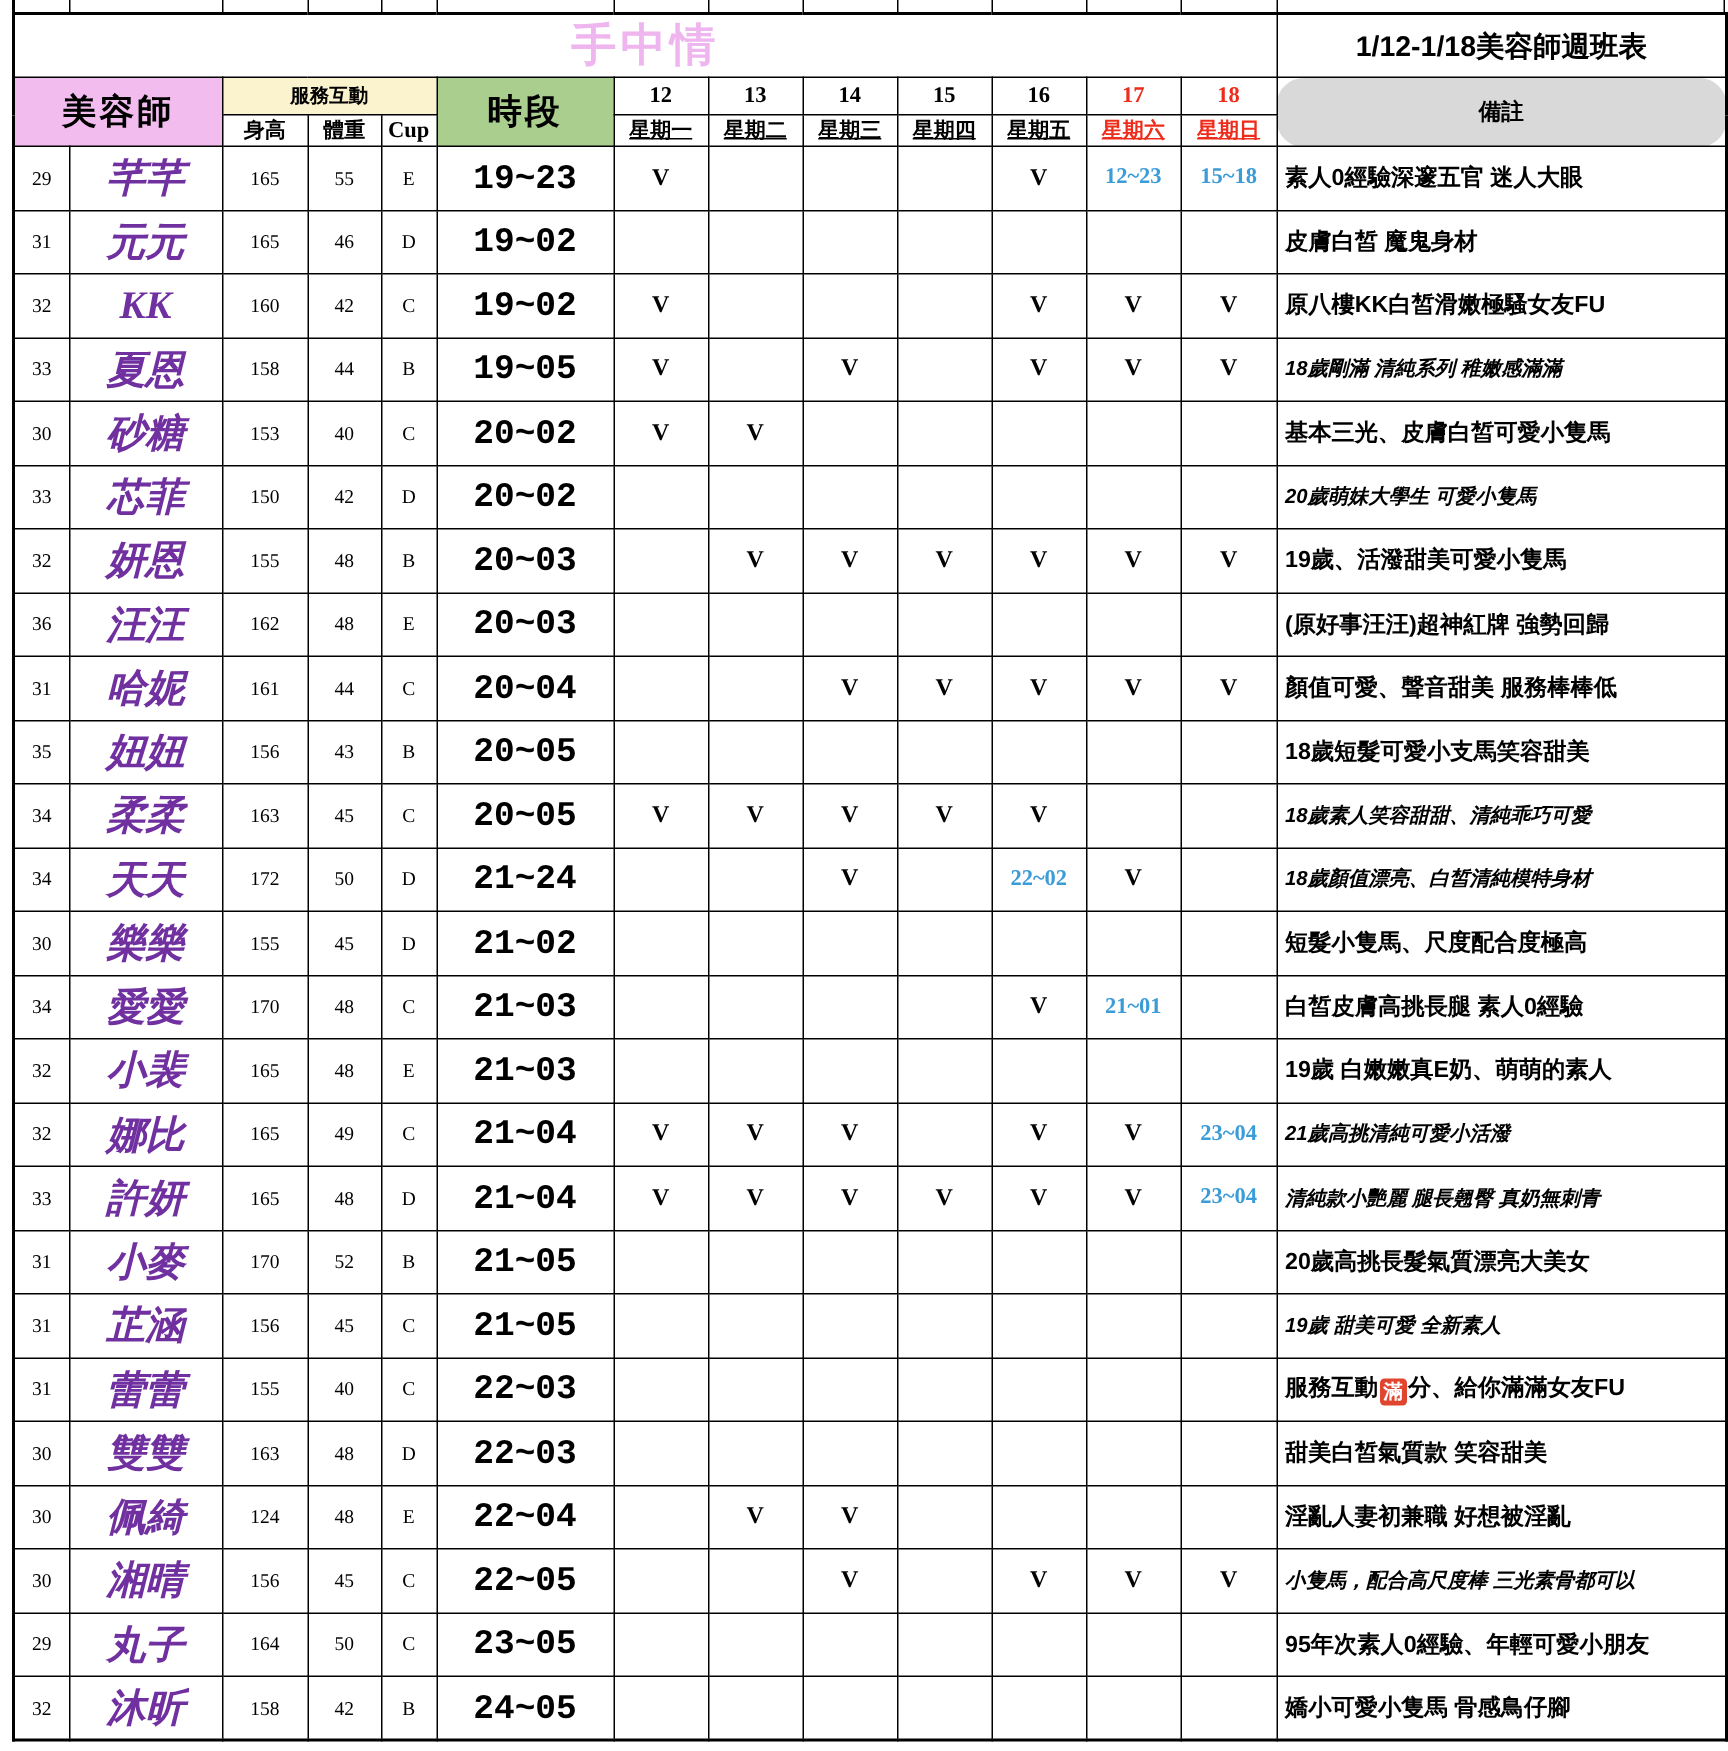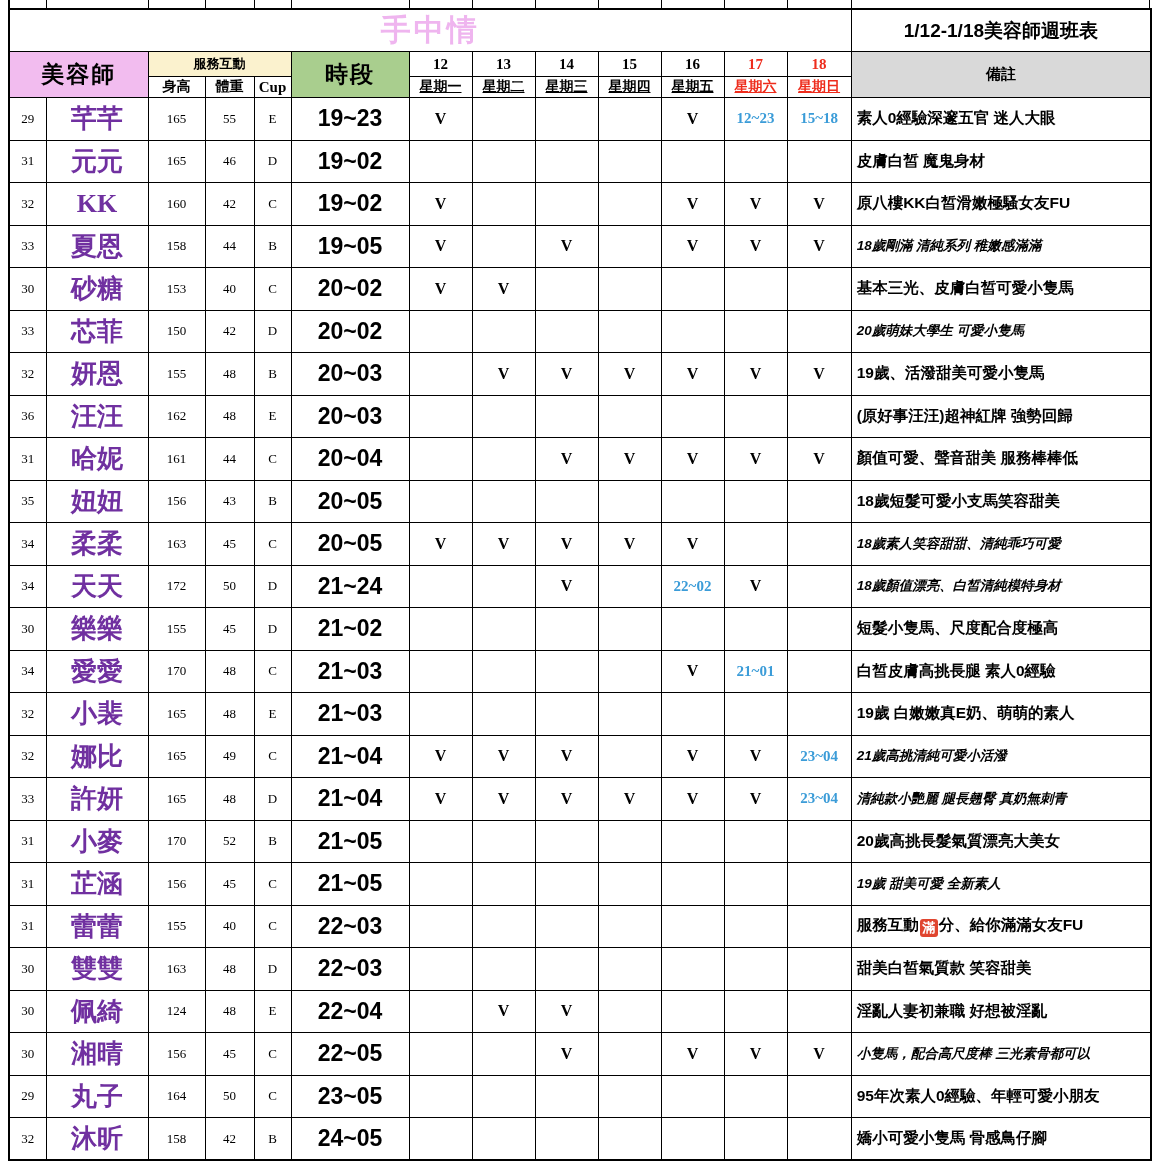--- a/index.html
+++ b/index.html
@@ -21,28 +21,28 @@
   .side-title{font-size:19px;}
 
   .hdr1{height:25px;} .hdr2{height:21px;}
   .staff-hdr{background:var(--header_pink);font-size:23px;letter-spacing:2px;}
   .basic-hdr{background:var(--header_cream);font-size:13px;}
   .sub-hdr{font-size:14px;}
   .cup-hdr{font-size:15px;font-family:"Liberation Serif","DejaVu Serif",serif;}
   .time-hdr{background:var(--header_green);font-size:23px;letter-spacing:2px;}
   .date-hdr{font-size:15px;font-family:"Liberation Serif","DejaVu Serif",serif;}
   .week-hdr{font-size:14px;text-decoration:underline;}
-  .note-hdr{background:var(--header_gray);font-size:15px;}
+  .note-hdr{background:var(--header_gray);font-size:15px;border-radius:18px;}
   .red{color:var(--accent_red);}
 
   .data-row{height:42.5px;}
   .num{font-size:13px;font-weight:normal;font-family:"Liberation Serif","DejaVu Serif",serif;}
-  .name{font-size:26px;color:var(--accent_purple);font-family:"Liberation Serif","DejaVu Serif",serif;}
+  .name{font-size:26px;color:var(--accent_purple);font-family:"Liberation Serif","DejaVu Serif",serif;font-style:italic;}
   .stat{font-size:13px;font-weight:normal;font-family:"Liberation Serif","DejaVu Serif",serif;}
-  .time{font-size:23px;font-family:Liberation Sans, sans-serif;}
+  .time{font-size:23px;font-family:Liberation Mono, monospace;}
   .day{font-size:16px;font-family:"Liberation Serif","DejaVu Serif",serif;}
   .day.blue{font-size:15px;color:var(--accent_blue);}
   .note{font-size:15.5px;text-align:left;padding-left:5px;}
   .note.small{font-size:13.5px;font-style:italic;}
   .badge{display:inline-block;width:18px;height:18px;line-height:18px;border-radius:3px;
          background:var(--badge_red);color:#fff;font-size:13px;text-align:center;
          vertical-align:-2px;margin:0 1px;}
 </style>
 </head>
 <body>

